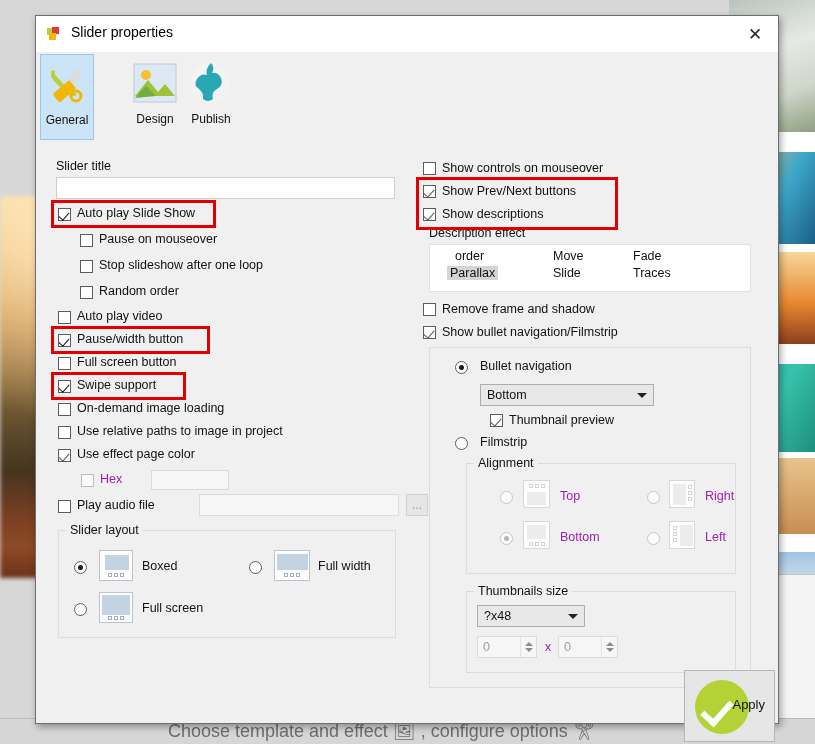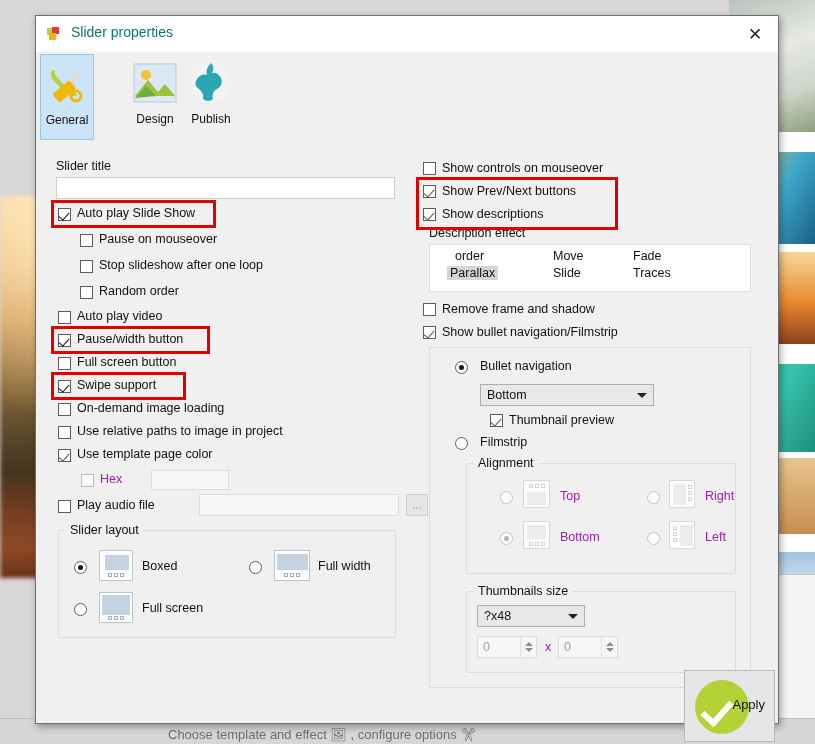--- a/index.html
+++ b/index.html
@@ -45,41 +45,41 @@
     background: #f4f4f4; border-top: 1px solid #c3c3c3;
   }
   .bg-grp { position: absolute; font-size: 11px; color: #1a1a1a; }
   .bg-eff-item { position: absolute; font-size: 11.5px; color: #111; }
   .bg-statusbar {
     position: absolute; left: 0; right: 0; bottom: 0; height: 26px;
     background: #d6d6d6; border-top: 1px solid #bcbcbc;
   }
   .bg-statustext {
     position: absolute; left: 168px; bottom: 2px;
-    font-size: 13px; color: #6d6d6d;
+    font-size: 18px; color: #6d6d6d;
   }
 
   
   #dialog {
     position: absolute;
     left: 35px; top: 15px; width: 744px; height: 709px;
     background: #f0f0f0;
     border: 1px solid #6e6e6e;
     box-shadow: 2px 3px 7px rgba(0,0,0,.35);
   }
   .titlebar {
     position: absolute; left: 0; top: 0; right: 0; height: 36px;
     background: #ffffff;
   }
   .title-icon {
     position: absolute; left: 10px; top: 10px; width: 16px; height: 16px;
   }
   .title-text {
     position: absolute; left: 35px; top: 8px;
-    font-size: 14px; color: #0f766e;
+    font-size: 14px; color: #000000;
   }
   .title-close {
     position: absolute; right: 0; top: 0; width: 46px; height: 36px;
     display: flex; align-items: center; justify-content: center;
     font-size: 17px; color: #2b2b2b; cursor: default;
   }
 
   .tabstrip {
     position: absolute; left: 0; top: 36px; right: 0; height: 90px;
     background: #f0f0f0;
@@ -298,21 +298,21 @@
     <div class="cb on" style="left:22px;top:238px;"></div>
     <div class="lbl" style="left:41px;top:236px;">Swipe support</div>
 
     <div class="cb" style="left:22px;top:261px;"></div>
     <div class="lbl" style="left:41px;top:259px;">On-demand image loading</div>
 
     <div class="cb" style="left:22px;top:284px;"></div>
     <div class="lbl" style="left:41px;top:282px;">Use relative paths to image in project</div>
 
     <div class="cb on grey" style="left:22px;top:307px;"></div>
-    <div class="lbl" style="left:41px;top:305px;">Use template page color</div>
+    <div class="lbl" style="left:41px;top:305px;">Use effect page color</div>
 
     <div class="cb dis" style="left:45px;top:332px;"></div>
     <div class="lbl dis" style="left:64px;top:330px;">Hex</div>
     <input class="tbox dis" style="left: 115px; top: 328px; width: 78px; height: 20px; padding-left: 4px; font-size: 12.5px; font-family: &quot;Liberation Sans&quot;, sans-serif;" value="">
 
     <div class="cb" style="left:22px;top:358px;"></div>
     <div class="lbl" style="left:41px;top:356px;">Play audio file</div>
     <input class="tbox dis" style="left: 163px; top: 352px; width: 200px; height: 22px; padding-left: 4px; font-size: 12.5px; font-family: &quot;Liberation Sans&quot;, sans-serif;" value="">
     <div class="browse-btn" style="left:370px;top:352px;width:22px;height:22px;line-height:20px;">...</div>
 

